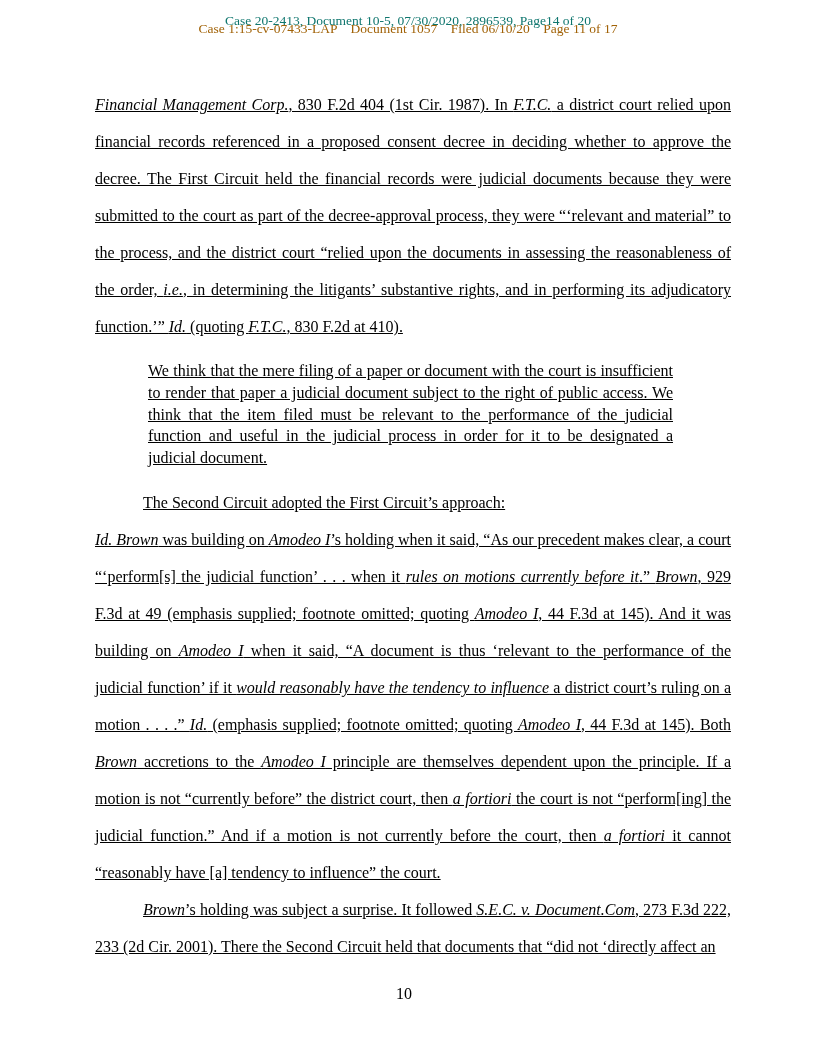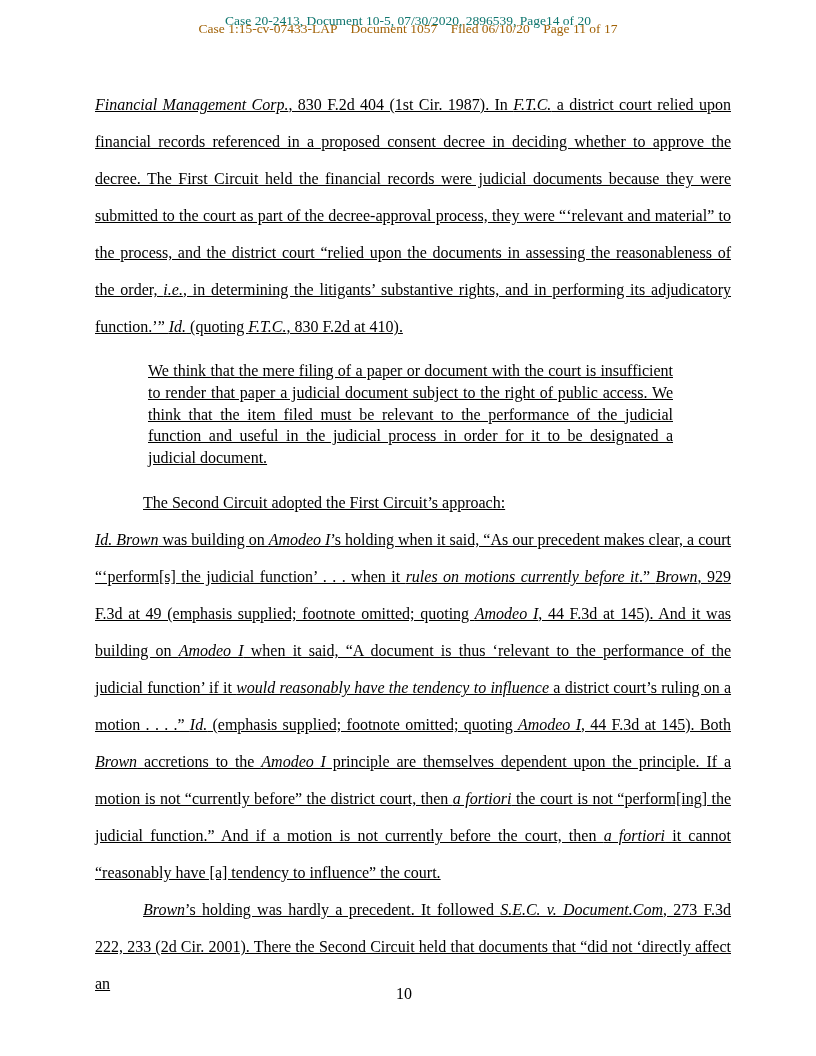--- a/index.html
+++ b/index.html
@@ -59,18 +59,18 @@
 
   <div class="stamp stamp-red" style="color: #0f766e;">Case 20-2413, Document 10-5, 07/30/2020, 2896539, Page14 of 20</div>
 
   <div class="stamp stamp-blue" style="color: #a16207;">Case 1:15-cv-07433-LAP    Document 1057    Filed 06/10/20    Page 11 of 17</div>
 
   <div class="doc-body" id="doc-body">
       <p class="para normal"><em>Financial Management Corp.</em><span>, 830 F.2d 404 (1st Cir. 1987). In </span><em>F.T.C.</em><span> a district court relied upon financial records referenced in a proposed consent decree in deciding whether to approve the decree. The First Circuit held the financial records were judicial documents because they were submitted to the court as part of the decree-approval process, they were “‘relevant and material” to the process, and the district court “relied upon the documents in assessing the reasonableness of the order, </span><em>i.e.</em><span>, in determining the litigants’ substantive rights, and in performing its adjudicatory function.’” </span><em>Id.</em><span> (quoting </span><em>F.T.C.</em><span>, 830 F.2d at 410).</span></p>
       <p class="para quote"><span>We think that the mere filing of a paper or document with the court is insufficient to render that paper a judicial document subject to the right of public access. We think that the item filed must be relevant to the performance of the judicial function and useful in the judicial process in order for it to be designated a judicial document.</span></p>
       <p class="para normal indent"><span>The Second Circuit adopted the First Circuit’s approach:</span></p>
       <p class="para normal"><em>Id. Brown</em><span> was building on </span><em>Amodeo I</em><span>’s holding when it said, “As our precedent makes clear, a court “‘perform[s] the judicial function’ . . . when it </span><em>rules on motions currently before it</em><span>.” </span><em>Brown</em><span>, 929 F.3d at 49 (emphasis supplied; footnote omitted; quoting </span><em>Amodeo I</em><span>, 44 F.3d at 145). And it was building on </span><em>Amodeo I</em><span> when it said, “A document is thus ‘relevant to the performance of the judicial function’ if it </span><em>would reasonably have the tendency to influence</em><span> a district court’s ruling on a motion . . . .” </span><em>Id.</em><span> (emphasis supplied; footnote omitted; quoting </span><em>Amodeo I</em><span>, 44 F.3d at 145). Both </span><em>Brown</em><span> accretions to the </span><em>Amodeo I</em><span> principle are themselves dependent upon the principle. If a motion is not “currently before” the district court, then </span><em>a fortiori</em><span> the court is not “perform[ing] the judicial function.” And if a motion is not currently before the court, then </span><em>a fortiori</em><span> it cannot “reasonably have [a] tendency to influence” the court.</span></p>
-      <p class="para normal indent"><em>Brown</em><span>’s holding was hardly a precedent. It followed </span><em>S.E.C. v. Document.Com</em><span>, 273 F.3d 222, 233 (2d Cir. 2001). There the Second Circuit held that documents that “did not ‘directly affect an</span></p>
+      <p class="para normal indent"><em>Brown</em><span>’s holding was subject a surprise. It followed </span><em>S.E.C. v. Document.Com</em><span>, 273 F.3d 222, 233 (2d Cir. 2001). There the Second Circuit held that documents that “did not ‘directly affect an</span></p>
     </div>
 
   <div class="page-number">10</div>
 
 </div>
 
 </body></html>

